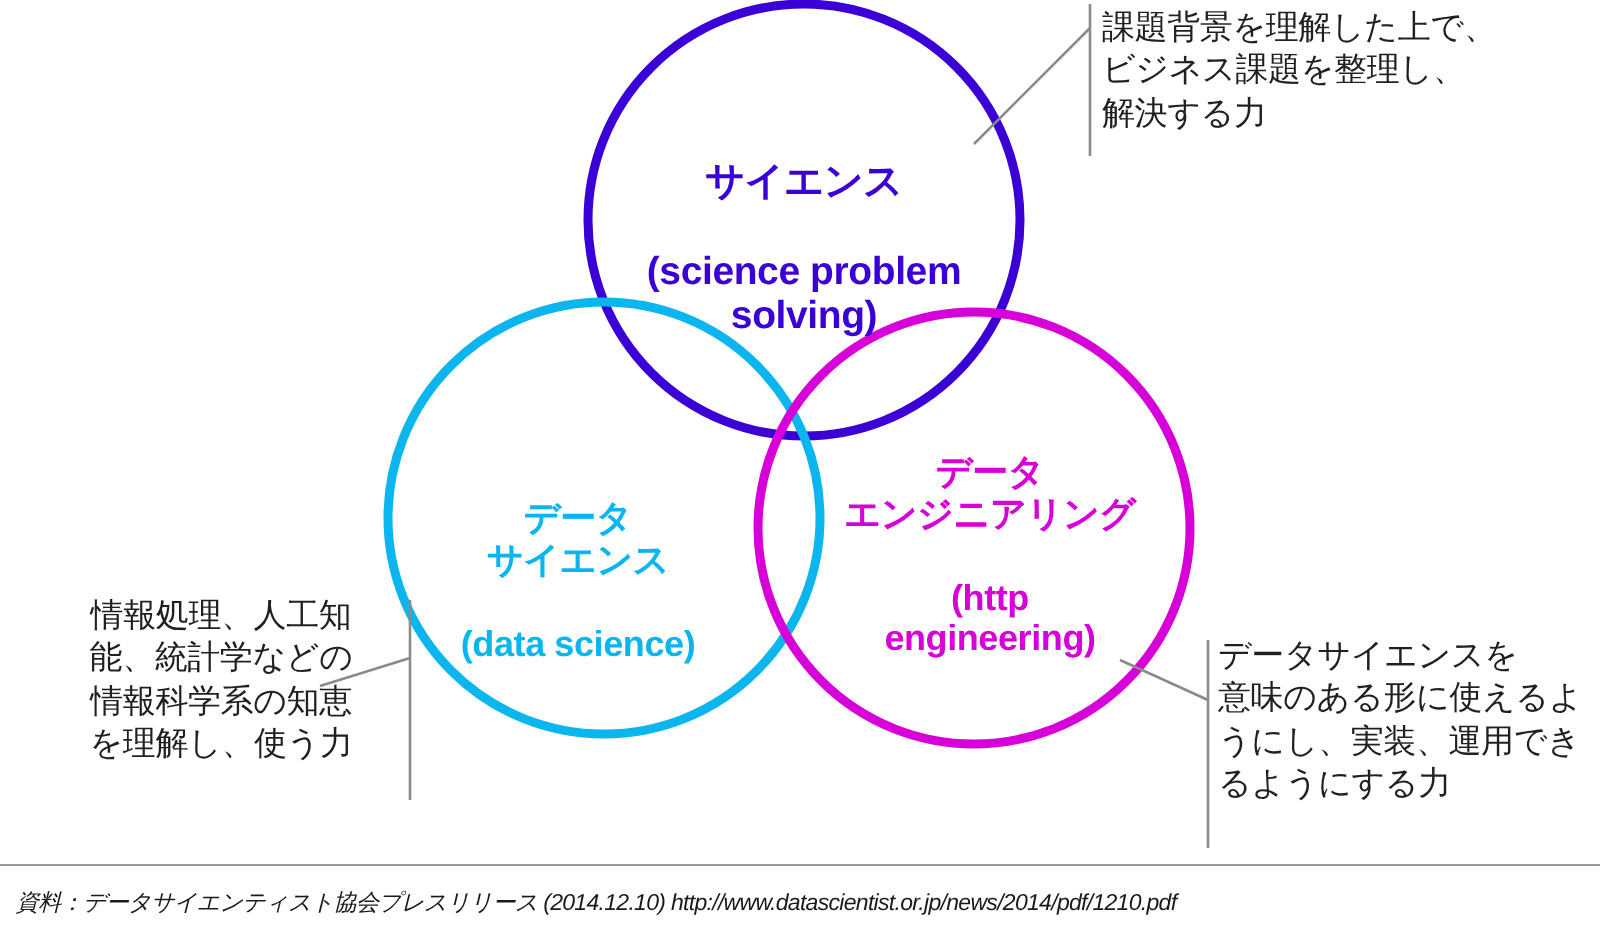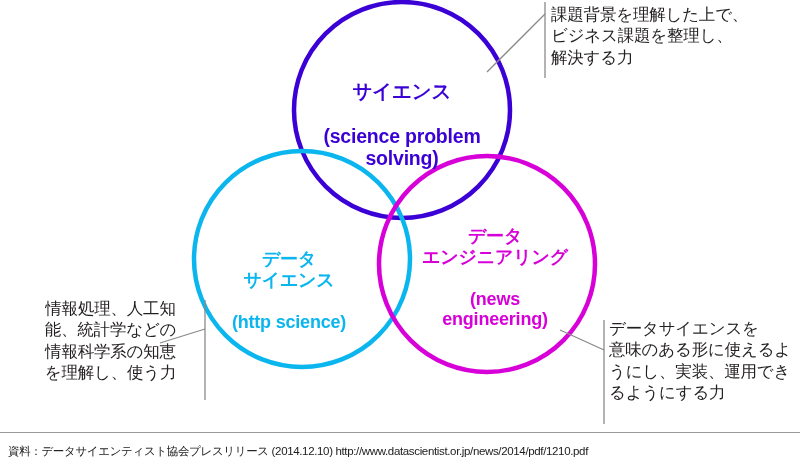--- a/index.html
+++ b/index.html
@@ -92,20 +92,21 @@
   }
   #footer-note {
     position: absolute;
     left: 8px;
     top: 444px;
     width: 786px;
     font-size: 11.5px;
     color: #1a1a1a;
     letter-spacing: -0.35px;
     white-space: nowrap;
+    font-style: italic;
   }
 </style>
 </head>
 <body>
 
 <div id="stage">
 
   <svg id="venn-svg" viewBox="0 0 800 467">
     <circle cx="402" cy="110" r="108" fill="none" stroke="#3a00d6" stroke-width="4.5"></circle>
     <circle cx="302" cy="259" r="108" fill="none" stroke="#0bb6ef" stroke-width="4.5"></circle>
@@ -129,27 +130,27 @@
 
   <div class="circle-label" id="label-business">
     <div>サイエンス</div>
     <div>(science problem
 solving)</div>
   </div>
 
   <div class="circle-label" id="label-datascience">
     <div>データ
 サイエンス</div>
-    <div>(http science)</div>
+    <div>(data science)</div>
   </div>
 
   <div class="circle-label" id="label-dataeng">
     <div>データ
 エンジニアリング</div>
-    <div>(news
+    <div>(http
 engineering)</div>
   </div>
 
   <div class="annotation" id="anno-top-right">課題背景を理解した上で、
 ビジネス課題を整理し、
 解決する力</div>
 
   <div class="annotation" id="anno-bottom-left">情報処理、人工知
 能、統計学などの
 情報科学系の知恵

